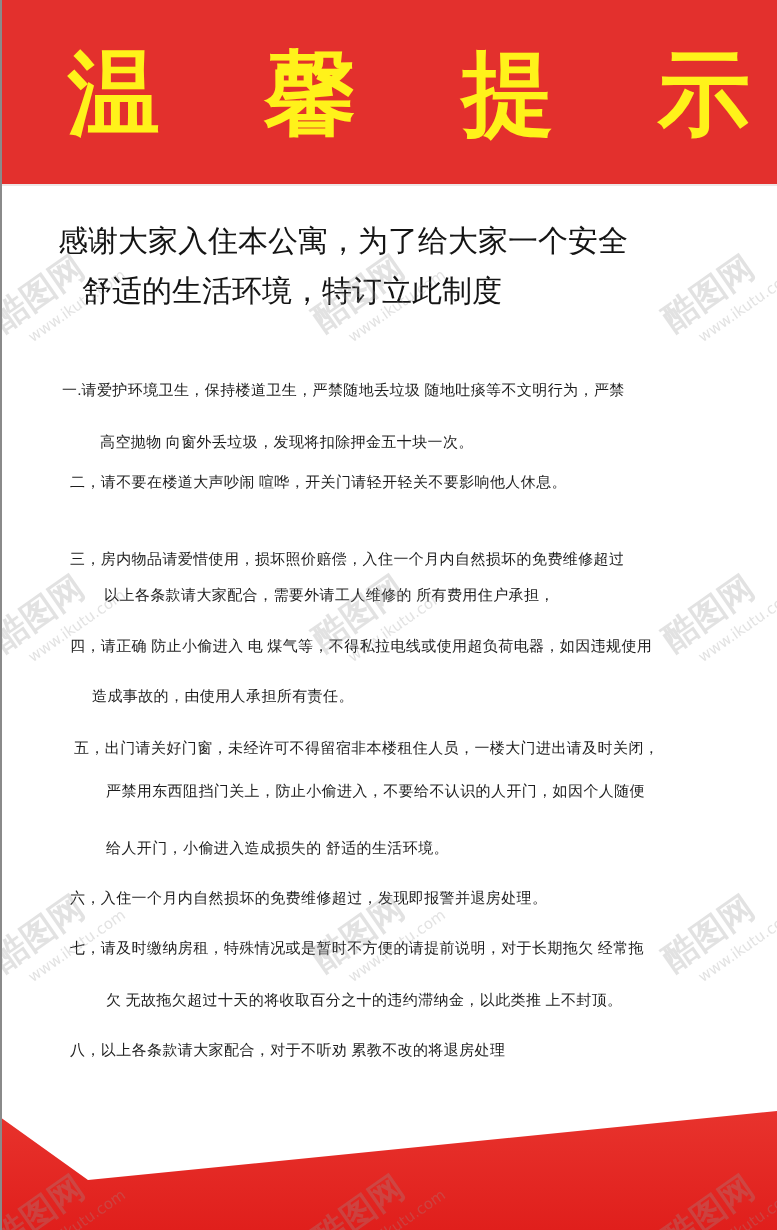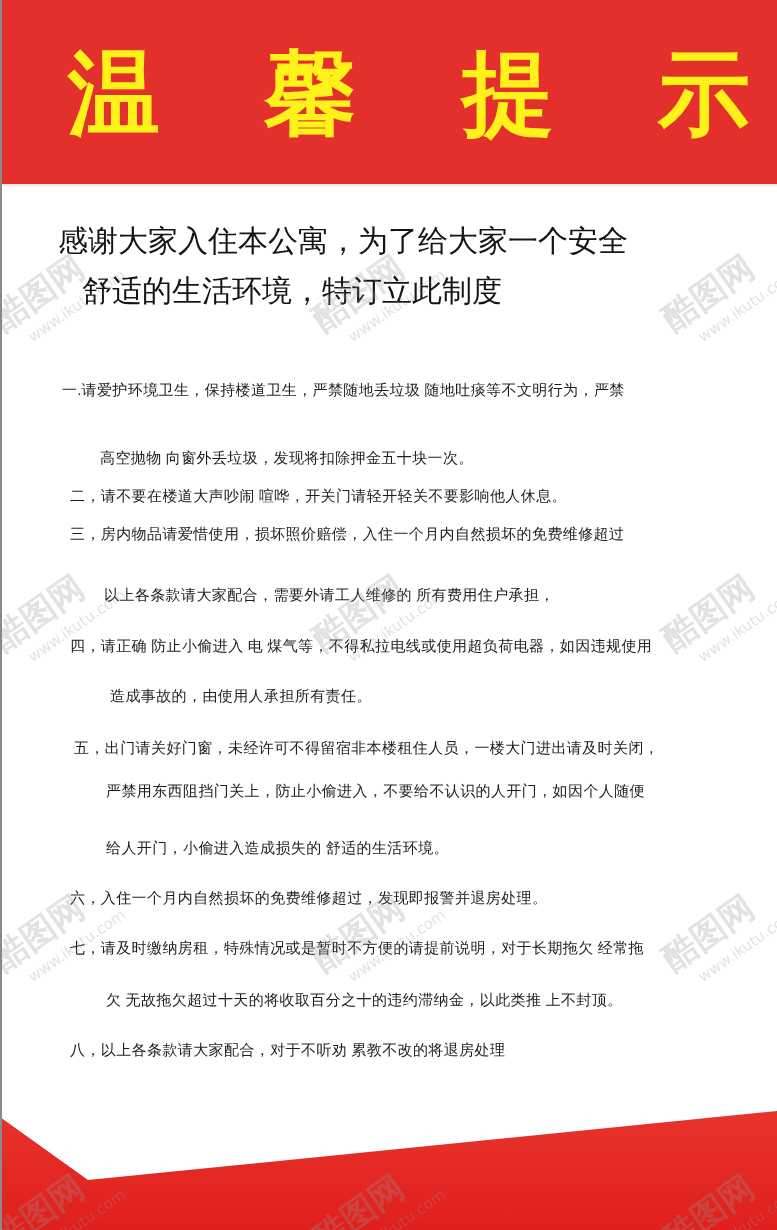--- a/index.html
+++ b/index.html
@@ -68,29 +68,29 @@
 </div>
 
 <div class="intro">
   <span class="line1">感谢大家入住本公寓，为了给大家一个安全</span>
   <span class="line2">舒适的生活环境，特订立此制度</span>
 </div>
 
 <div class="rules">
 
   <div class="rule-line" style="top:0px;left:-8px">一.请爱护环境卫生，保持楼道卫生，严禁随地丢垃圾 随地吐痰等不文明行为，严禁</div>
-  <div class="rule-line" style="top:68px;left:30px">高空抛物 向窗外丢垃圾，发现将扣除押金五十块一次。</div>
+  <div class="rule-line" style="top:52px;left:30px">高空抛物 向窗外丢垃圾，发现将扣除押金五十块一次。</div>
 
-  <div class="rule-line" style="top:106px;left:0px">二，请不要在楼道大声吵闹 喧哗，开关门请轻开轻关不要影响他人休息。</div>
+  <div class="rule-line" style="top:92px;left:0px">二，请不要在楼道大声吵闹 喧哗，开关门请轻开轻关不要影响他人休息。</div>
 
-  <div class="rule-line" style="top:144px;left:0px">三，房内物品请爱惜使用，损坏照价赔偿，入住一个月内自然损坏的免费维修超过</div>
+  <div class="rule-line" style="top:169px;left:0px">三，房内物品请爱惜使用，损坏照价赔偿，入住一个月内自然损坏的免费维修超过</div>
   <div class="rule-line" style="top:205px;left:34px">以上各条款请大家配合，需要外请工人维修的 所有费用住户承担，</div>
 
   <div class="rule-line" style="top:256px;left:0px">四，请正确 防止小偷进入 电 煤气等，不得私拉电线或使用超负荷电器，如因违规使用</div>
-  <div class="rule-line" style="top:306px;left:40px">造成事故的，由使用人承担所有责任。</div>
+  <div class="rule-line" style="top:306px;left:22px">造成事故的，由使用人承担所有责任。</div>
 
   <div class="rule-line" style="top:358px;left:4px">五，出门请关好门窗，未经许可不得留宿非本楼租住人员，一楼大门进出请及时关闭，</div>
   <div class="rule-line" style="top:401px;left:36px">严禁用东西阻挡门关上，防止小偷进入，不要给不认识的人开门，如因个人随便</div>
   <div class="rule-line" style="top:458px;left:36px">给人开门，小偷进入造成损失的 舒适的生活环境。</div>
 
   <div class="rule-line" style="top:508px;left:0px">六，入住一个月内自然损坏的免费维修超过，发现即报警并退房处理。</div>
 
   <div class="rule-line" style="top:558px;left:0px">七，请及时缴纳房租，特殊情况或是暂时不方便的请提前说明，对于长期拖欠 经常拖</div>
   <div class="rule-line" style="top:610px;left:36px">欠 无故拖欠超过十天的将收取百分之十的违约滞纳金，以此类推 上不封顶。</div>
 

